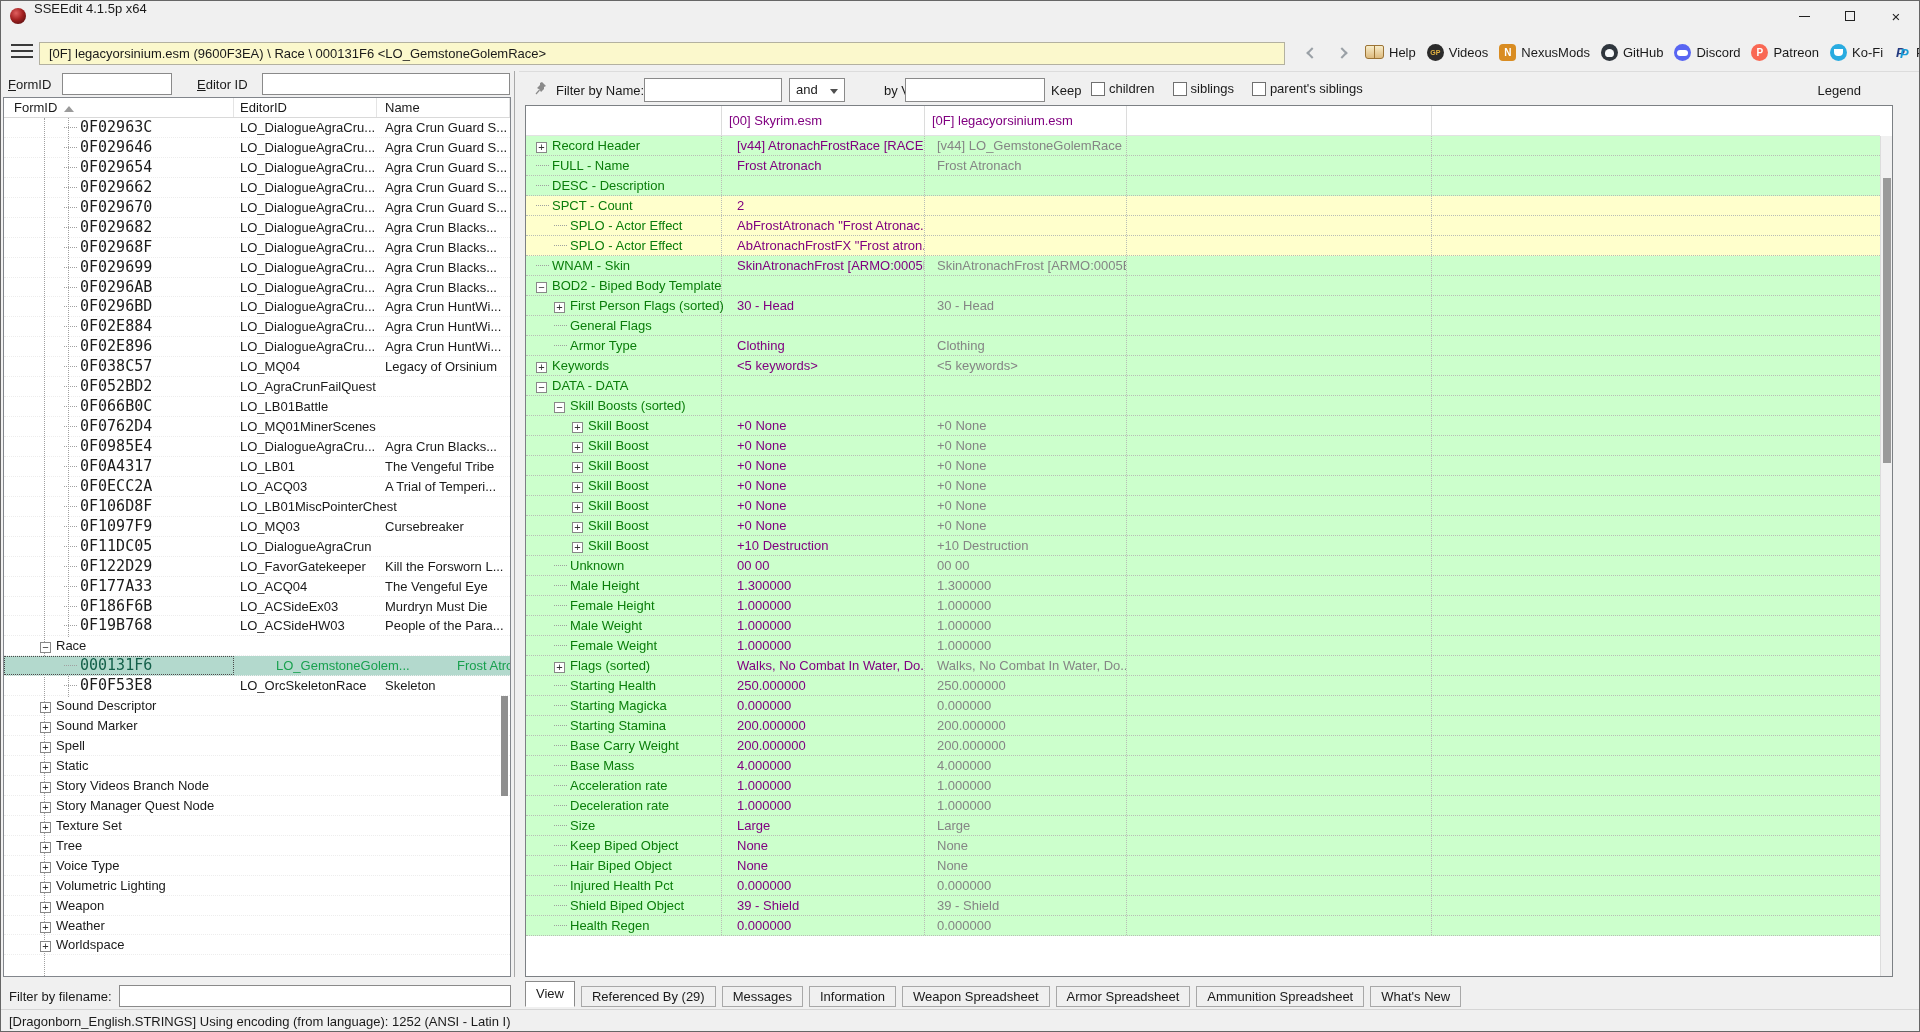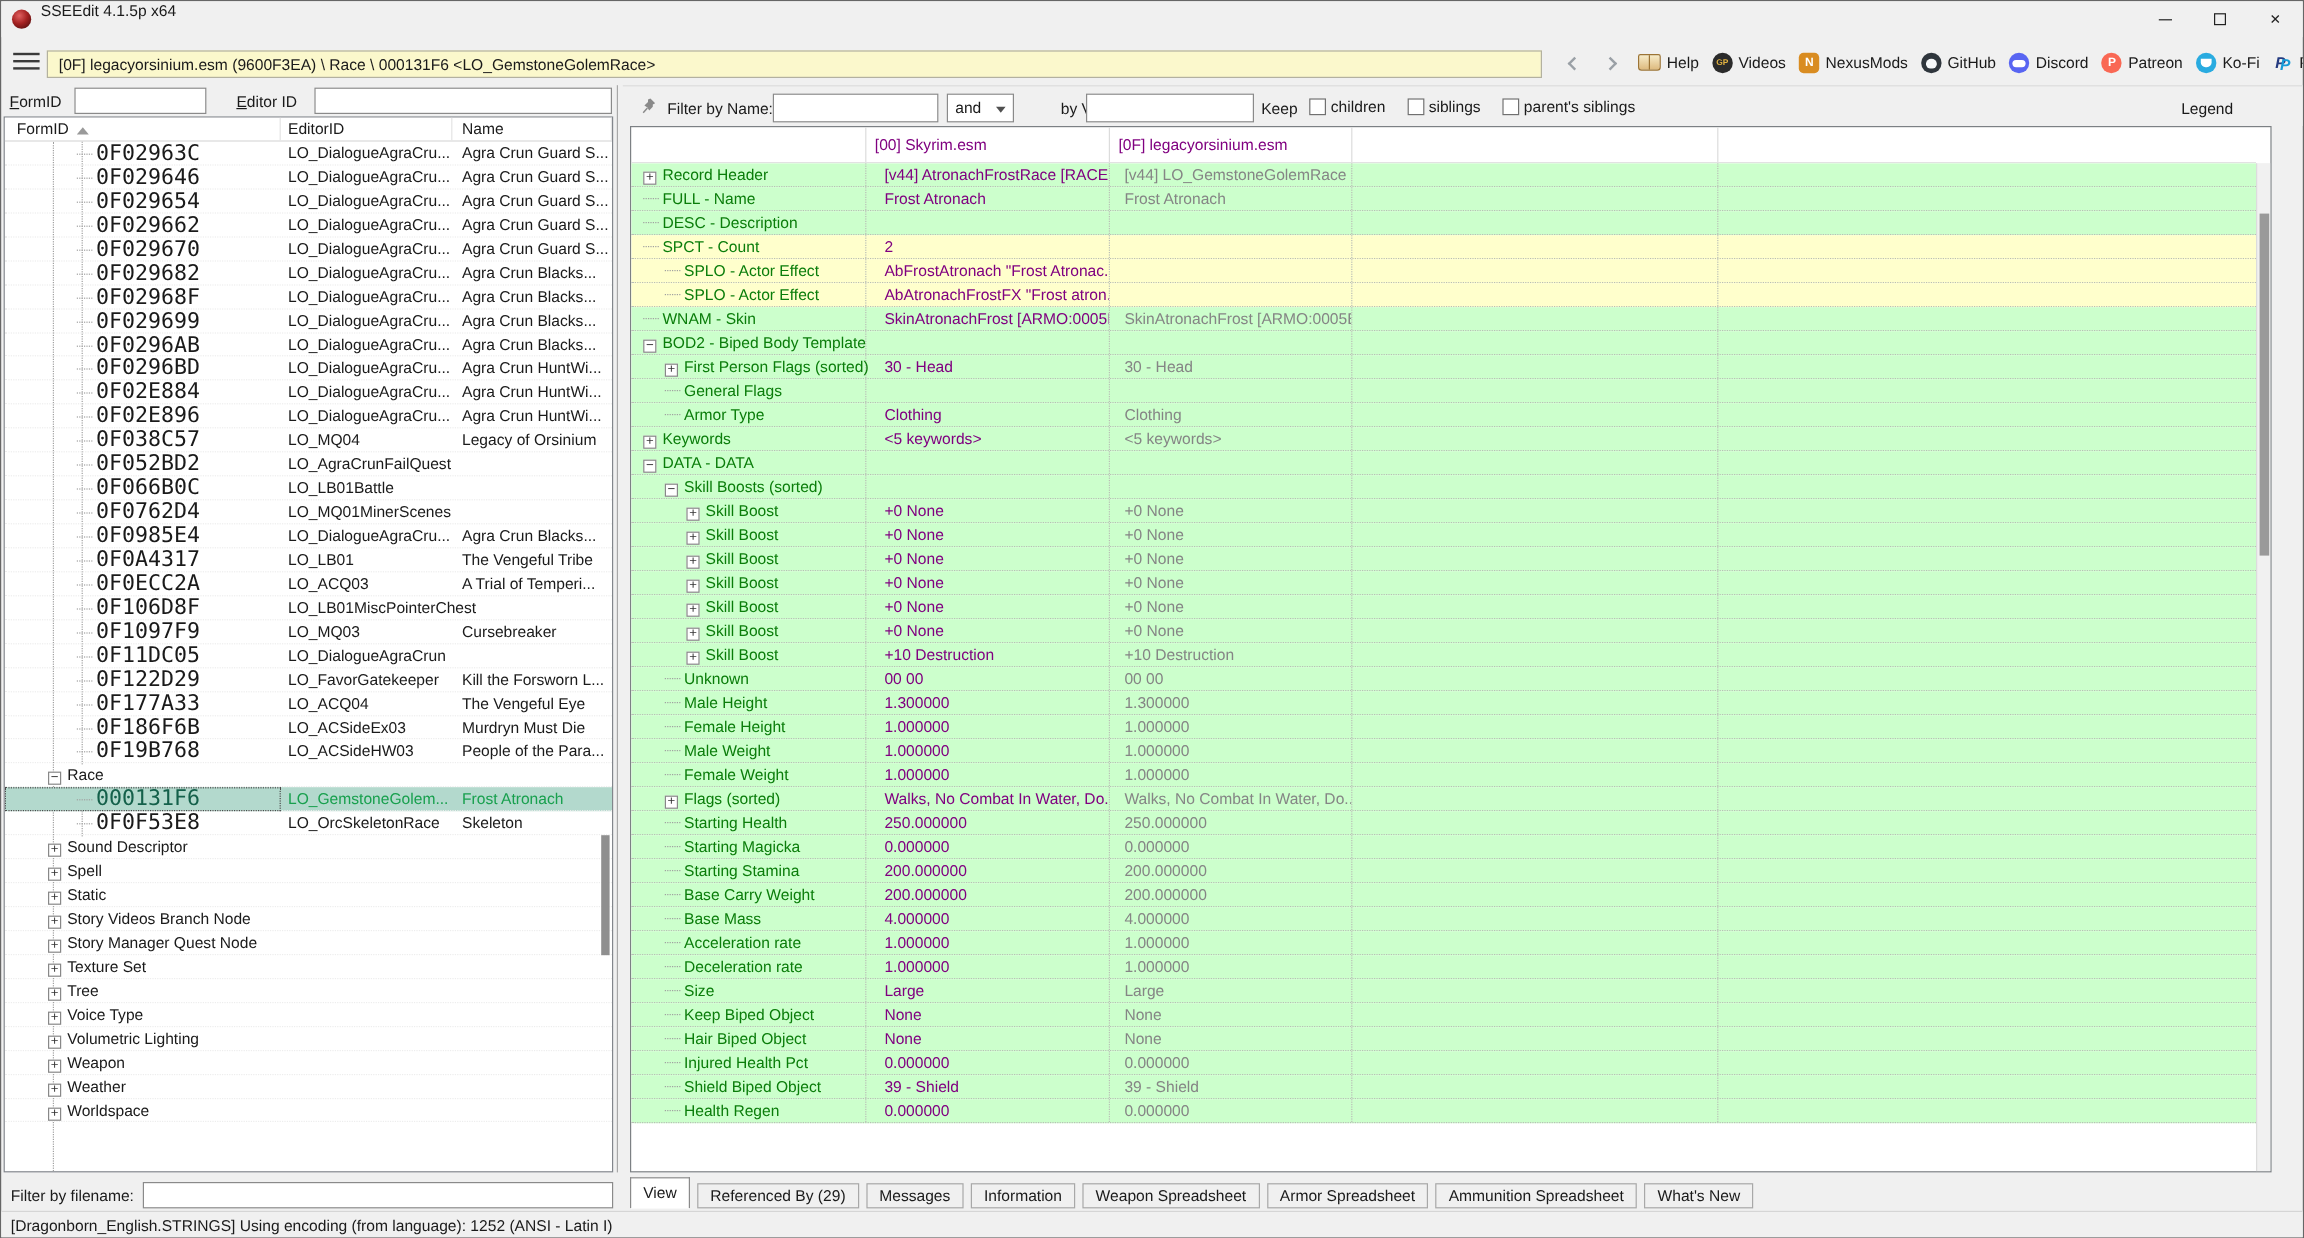--- a/index.html
+++ b/index.html
@@ -2,21 +2,21 @@
 <html style="--green-row: #ccffcc; --yellow-row: #ffffcc; --label-green: #0a7d0a; --value-master: #800080; --value-same: #858585; --value-diff: #089408; --selection-bg: #b3d9cd; --selection-text: #18a04e; --selection-formid: #14604a; --breadcrumb-bg: #fbf8cc;"><head>
 <meta charset="utf-8">
 <style>
   * { box-sizing: border-box; }
   html,body { margin:0; padding:0; background:#444; }
   .window {
     position:relative; width:1920px; height:1032px; background:#f0f0f0;
     font-family:"Liberation Sans",sans-serif; font-size:13px; color:#1a1a1a;
     overflow:hidden; border:1px solid #666;
   }
-  .mono { font-family:"DejaVu Sans Mono","Liberation Mono",monospace; font-size:18px; }
+  .mono { font-family:"DejaVu Sans Mono","Liberation Mono",monospace; font-size:15px; }
 
   
   .titlebar { position:absolute; left:0; top:0; width:100%; height:30px; background:#f0f0f0; }
   .app-icon { position:absolute; left:9px; top:7px; width:16px; height:16px; border-radius:50%;
     background:radial-gradient(circle at 38% 32%, #e06060 0%, #a52222 45%, #3c0808 100%); }
   .window-title { position:absolute; left:33px; top:0; }
   .winbtn { position:absolute; top:0; width:46px; height:30px; display:flex; align-items:center; justify-content:center; }
   .winbtn.min { right:92px; } .winbtn.max { right:46px; } .winbtn.close { right:0; }
   .glyph-min { width:11px; height:1px; background:#222; }
   .glyph-max { width:10px; height:10px; border:1px solid #222; }
@@ -72,21 +72,21 @@
   .tree-rows { position:absolute; left:0; top:20px; right:0; bottom:0; overflow:hidden; }
   .vline { position:absolute; width:0; border-left:1px dotted #a0a0a0; }
   .trow { position:relative; display:grid; grid-template-columns:230px 143px 1fr; height:19.95px; line-height:19px; white-space:nowrap; border-bottom:1px dotted #ededed; }
   .trow .tc { overflow:visible; }
   .tc-formid { padding-left:60px; }
   .trow.grp .tc-formid { padding-left:36px; }
   .tc-edid { padding-left:6px; } .tc-name { padding-left:8px; }
   .leafdash { display:inline-block; width:13px; height:5px; border-top:1px dotted #a0a0a0; margin-right:3px; }
   .expbox { display:inline-block; width:11px; height:11px; line-height:9px; border:1px solid #888; background:#fff; color:#333;
     font-size:11px; text-align:center; vertical-align:-1px; margin-right:5px; }
-  .trow.sel { background:var(--selection-bg); }
+  .trow.sel { background:var(--selection-bg);gap:36px; }
   .trow.sel .tc-formid { outline:1px dotted #4a4a4a; outline-offset:-1px; color:var(--selection-formid); }
   .trow.sel .tc-edid, .trow.sel .tc-name { color:var(--selection-text); }
   .tree-scroll { position:absolute; right:0; top:20px; bottom:0; width:11px; }
   .tree-scroll .thumb { position:absolute; left:2px; width:7px; top:578px; height:100px; background:#8f8f8f; }
 
   #filename-label { left:8px; top:988px; }
   #filename-input { left:118px; top:984px; width:392px; height:22px; }
 
   
   .splitter { position:absolute; left:513px; top:70px; width:1px; height:906px; background:#a8a8a8; }
@@ -348,20 +348,25 @@
           <div class="tc tc-edid">LO_GemstoneGolem...</div>
           <div class="tc tc-name">Frost Atronach</div>
         </div>
         <div class="trow">
           <div class="tc tc-formid"><span class="leafdash"></span><span class="mono">0F0F53E8</span></div>
           <div class="tc tc-edid">LO_OrcSkeletonRace</div>
           <div class="tc tc-name">Skeleton</div>
         </div>
         <div class="trow grp">
           <div class="tc tc-formid"><span class="expbox">+</span><span class="glabel">Sound Descriptor</span></div>
+          <div class="tc tc-edid"></div>
+          <div class="tc tc-name"></div>
+        </div>
+        <div class="trow grp">
+          <div class="tc tc-formid"><span class="expbox">+</span><span class="glabel">Sound Marker</span></div>
           <div class="tc tc-edid"></div>
           <div class="tc tc-name"></div>
         </div>
         <div class="trow grp">
           <div class="tc tc-formid"><span class="expbox">+</span><span class="glabel">Spell</span></div>
           <div class="tc tc-edid"></div>
           <div class="tc tc-name"></div>
         </div>
         <div class="trow grp">
           <div class="tc tc-formid"><span class="expbox">+</span><span class="glabel">Static</span></div>

